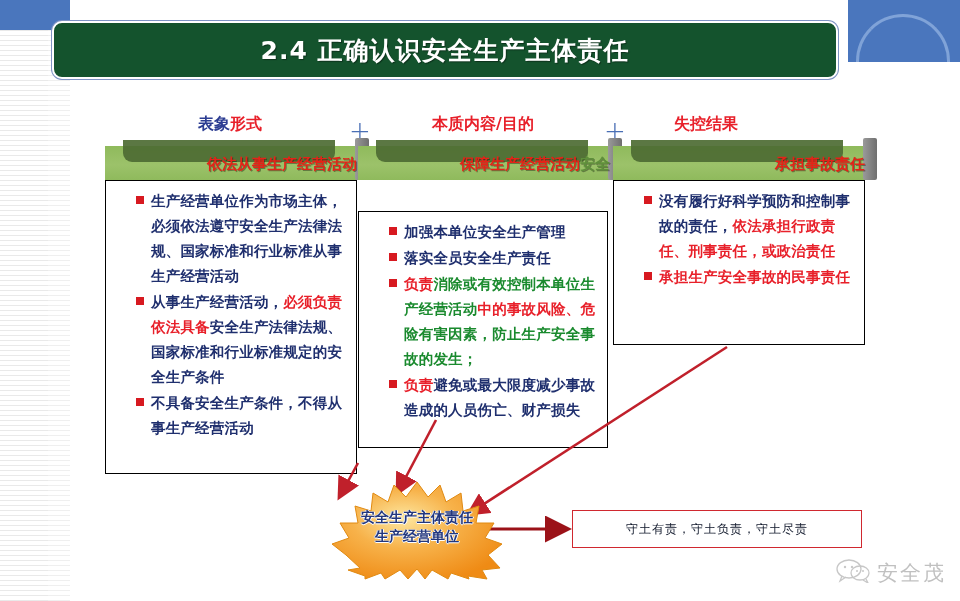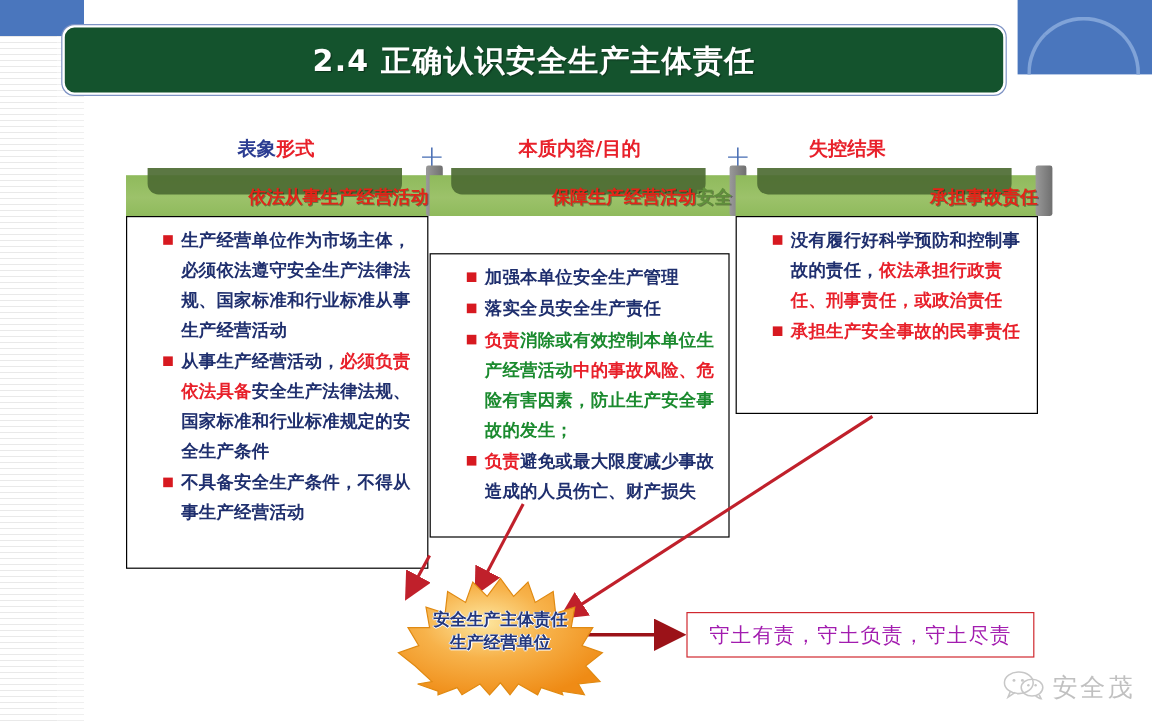--- a/index.html
+++ b/index.html
@@ -75,21 +75,21 @@
   .burst{position:absolute;left:322px;top:480px;width:190px;height:100px;}
   .burst svg{display:block;}
   .burst-label{position:absolute;left:0;top:28px;width:100%;text-align:center;
     font-size:14px;font-weight:bold;color:#23377d;line-height:19px;
     text-shadow:0 1px 0 #ffffff,1px 0 0 #ffffff,-1px 0 0 #cfe0ff;white-space:nowrap;}
 
   
   .redbox{position:absolute;left:572px;top:510px;width:290px;height:38px;
           border:1px solid #d0282f;background:#ffffff;box-sizing:border-box;
           display:flex;align-items:center;justify-content:center;}
-  .redbox span{color:#a21caf;font-size:17px;letter-spacing:1px;
+  .redbox span{color:#0f172a;font-size:12px;letter-spacing:1px;
                font-family:"DejaVu Serif","Liberation Serif",serif;}
 
   
   .arrows{position:absolute;inset:0;pointer-events:none;}
 
   
   .watermark{position:absolute;right:14px;bottom:14px;display:flex;align-items:flex-start;gap:7px;opacity:.55;}
   .wm-text{font-size:21px;color:#8e8e8e;font-family:"DejaVu Serif","Liberation Serif",serif;letter-spacing:2px;}
 </style>
 </head>

